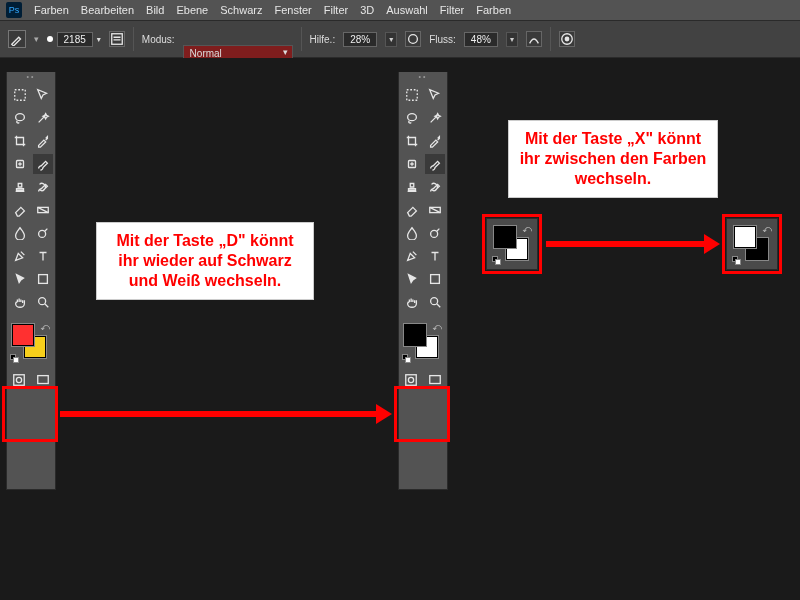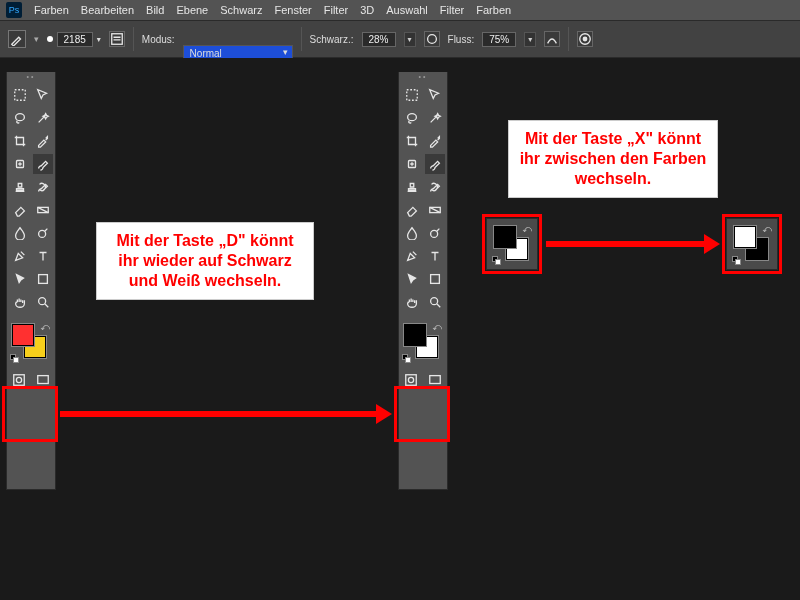--- a/index.html
+++ b/index.html
@@ -52,21 +52,21 @@
     background: #3a3a3a;
   }
   .opt-group { display: flex; align-items: center; gap: 4px; }
   .opt-dot { width: 6px; height: 6px; background: #fff; border-radius: 50%; }
   .opt-val {
     background: #2a2a2a; border: 1px solid #666;
     padding: 1px 6px; min-width: 30px; text-align: center;
     color: #eee;
   }
   .opt-select {
-    background: #1d4ed8; border: 1px solid #555;
+    background: #7f1d1d; border: 1px solid #555;
     padding: 2px 16px 2px 6px; min-width: 110px; color: #ddd;
     position: relative;
     margin-top: 28px;
   }
   .opt-select::after {
     content: "▾"; position: absolute; right: 4px; top: 1px; font-size: 9px;
   }
   .opt-mini { width: 16px; height: 16px; border: 1px solid #666; background: #3a3a3a;
     display:flex;align-items:center;justify-content:center; }
   .opt-arrow { font-size: 8px; color: #ccc; padding: 2px 3px; border:1px solid #555; background:#333;}
@@ -221,30 +221,30 @@
   <div class="opt-mini">
     <svg viewBox="0 0 16 16">
         <rect x="2" y="2" width="12" height="12"></rect>
         <path d="M4 6h8M4 9h8"></path>
       </svg>
   </div>
   <div class="sep"></div>
   <span>Modus:</span>
   <div class="opt-select">Normal</div>
   <div class="sep"></div>
-  <span>Schwarz.:</span>
+  <span>Hilfe.:</span>
   <span class="opt-val">28%</span>
   <span class="opt-arrow">▾</span>
   <div class="opt-mini">
     <svg viewBox="0 0 16 16">
         <circle cx="8" cy="8" r="5"></circle>
       </svg>
   </div>
   <span>Fluss:</span>
-  <span class="opt-val">75%</span>
+  <span class="opt-val">48%</span>
   <span class="opt-arrow">▾</span>
   <div class="opt-mini">
     <svg viewBox="0 0 16 16">
         <path d="M3 13 Q8 3 13 13"></path>
       </svg>
   </div>
   <div class="sep"></div>
   <div class="opt-mini">
     <svg viewBox="0 0 16 16">
         <circle cx="8" cy="8" r="6"></circle>

